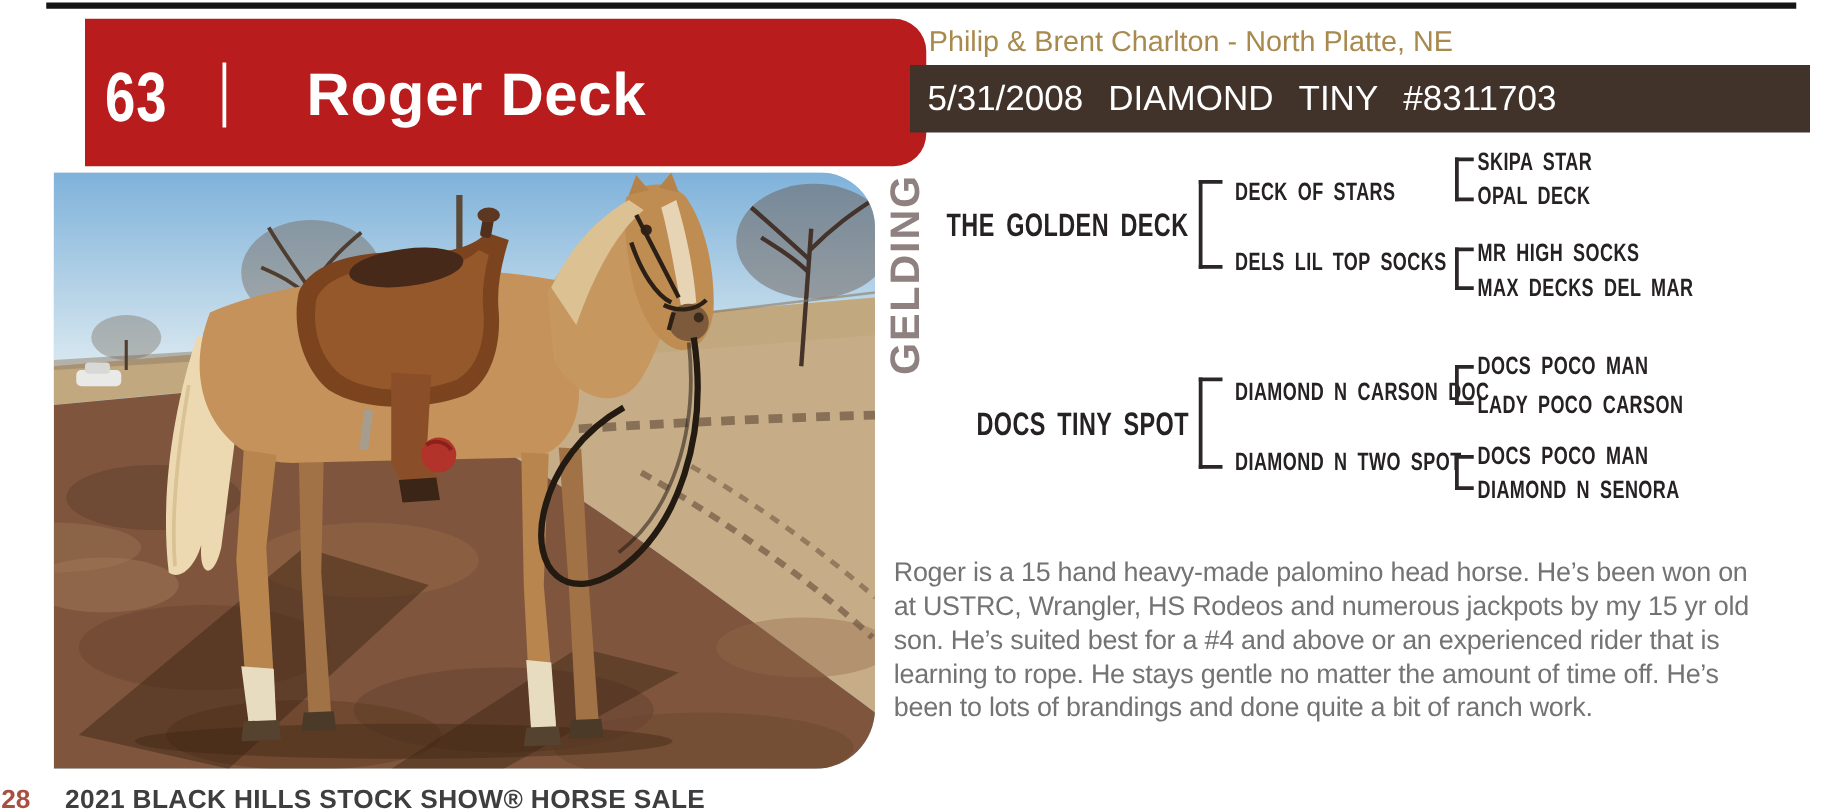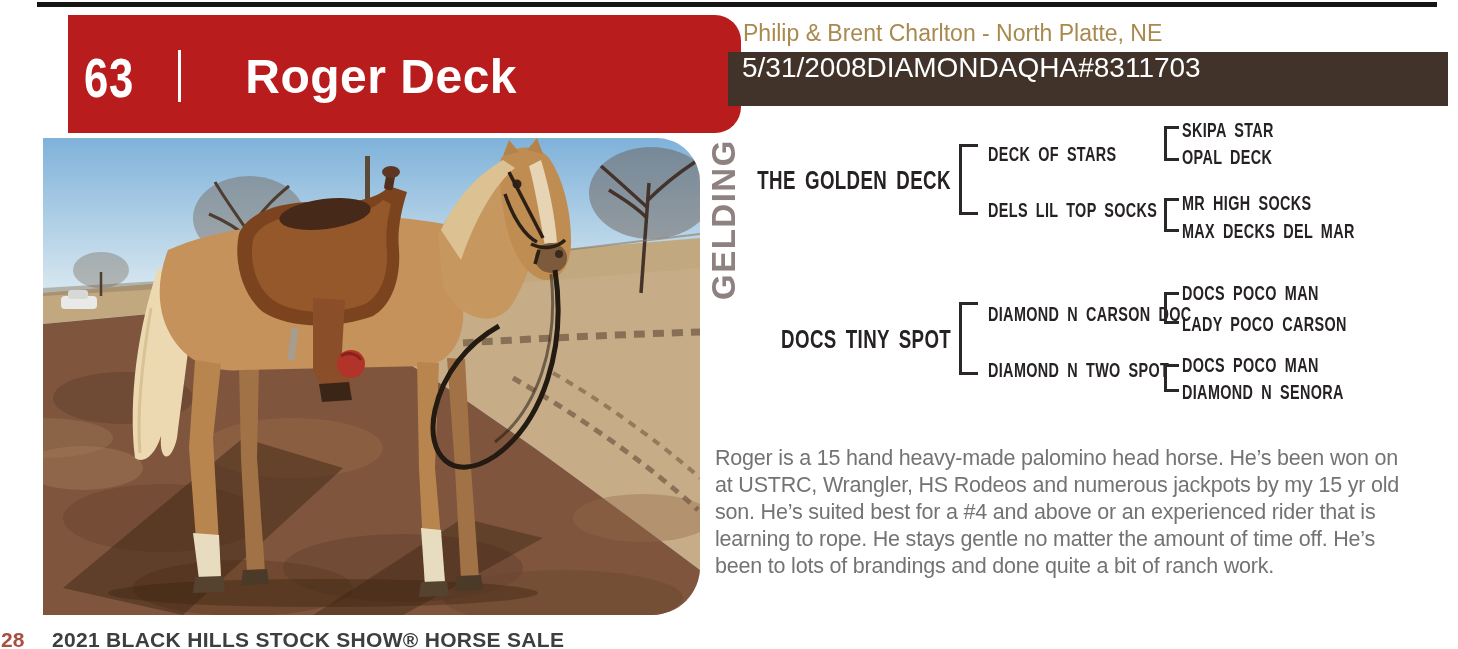--- a/index.html
+++ b/index.html
@@ -17,22 +17,22 @@
   .lot-divider { width:3px; height:52px; background:#ffffff; margin-left:30px; margin-top:4px; }
   .lot-name { font-size:48px; font-weight:bold; margin-left:64px; letter-spacing:0.5px; padding-top:4px;}
 
   
   .photo { position:absolute; left:43px; top:138px; width:657px; height:477px;
            border-radius:0 44px 48px 0; overflow:hidden; background:#b9d4e4; }
 
   
   .owner-line { position:absolute; left:743px; top:20px; font-size:23px; color:#a8894e; }
   .info-bar { position:absolute; left:728px; top:52px; width:720px; height:54px;
-              background:#41332a; color:#ffffff; display:flex; align-items:flex-start;
-              padding-left:14px; font-size:28px; }
+              background:#41332a; color:#ffffff; display:flex; align-items:center;
+              gap:20px; padding-left:14px; font-size:28px; }
   .sex-vertical { position:absolute; left:705px; top:300px; width:182px;
                   transform:rotate(-90deg); transform-origin:0 0;
                   font-size:33px; font-weight:bold; letter-spacing:1.5px; color:#8e8180; }
 
   
   .ped-name { position:absolute; font-weight:bold; color:#262122; white-space:nowrap;
               font-size:20px; line-height:20px; letter-spacing:0.5px; word-spacing:5px;
               transform:scaleX(0.72); transform-origin:left center; }
   .ped-name.g1 { font-size:26px; line-height:26px; transform:scaleX(0.72); transform-origin:right center; text-align:right; }
   .bracket { position:absolute; border-left:3px solid #2b2627; border-top:3px solid #2b2627;
@@ -161,21 +161,21 @@
     <path d="M512,132 C524,210 500,284 452,318 C410,346 382,318 392,272 C400,236 424,206 456,188" stroke="#231a12" stroke-width="5" fill="none"></path>
     <path d="M508,136 C516,208 494,272 452,304" stroke="#231a12" stroke-width="3" opacity="0.55" fill="none"></path>
   </svg>
 </div>
 
 <div class="owner-line">Philip &amp; Brent Charlton - North Platte, NE</div>
 
 <div class="info-bar">
   <span>5/31/2008</span>
   <span>DIAMOND</span>
-  <span>AQHA</span>
+  <span>TINY</span>
   <span>#8311703</span>
 </div>
 
 <div class="sex-vertical">GELDING</div>
 
 <div>
   <span class="ped-name g1" style="right:507px; top:167px;">THE GOLDEN DECK</span>
   <div class="bracket" style="left:959px; top:144px; width:19px; height:71px;"></div>
   <span class="ped-name" style="left:988px; top:144px;">DECK OF STARS</span>
   <span class="ped-name" style="left:988px; top:200px;">DELS LIL TOP SOCKS</span>

